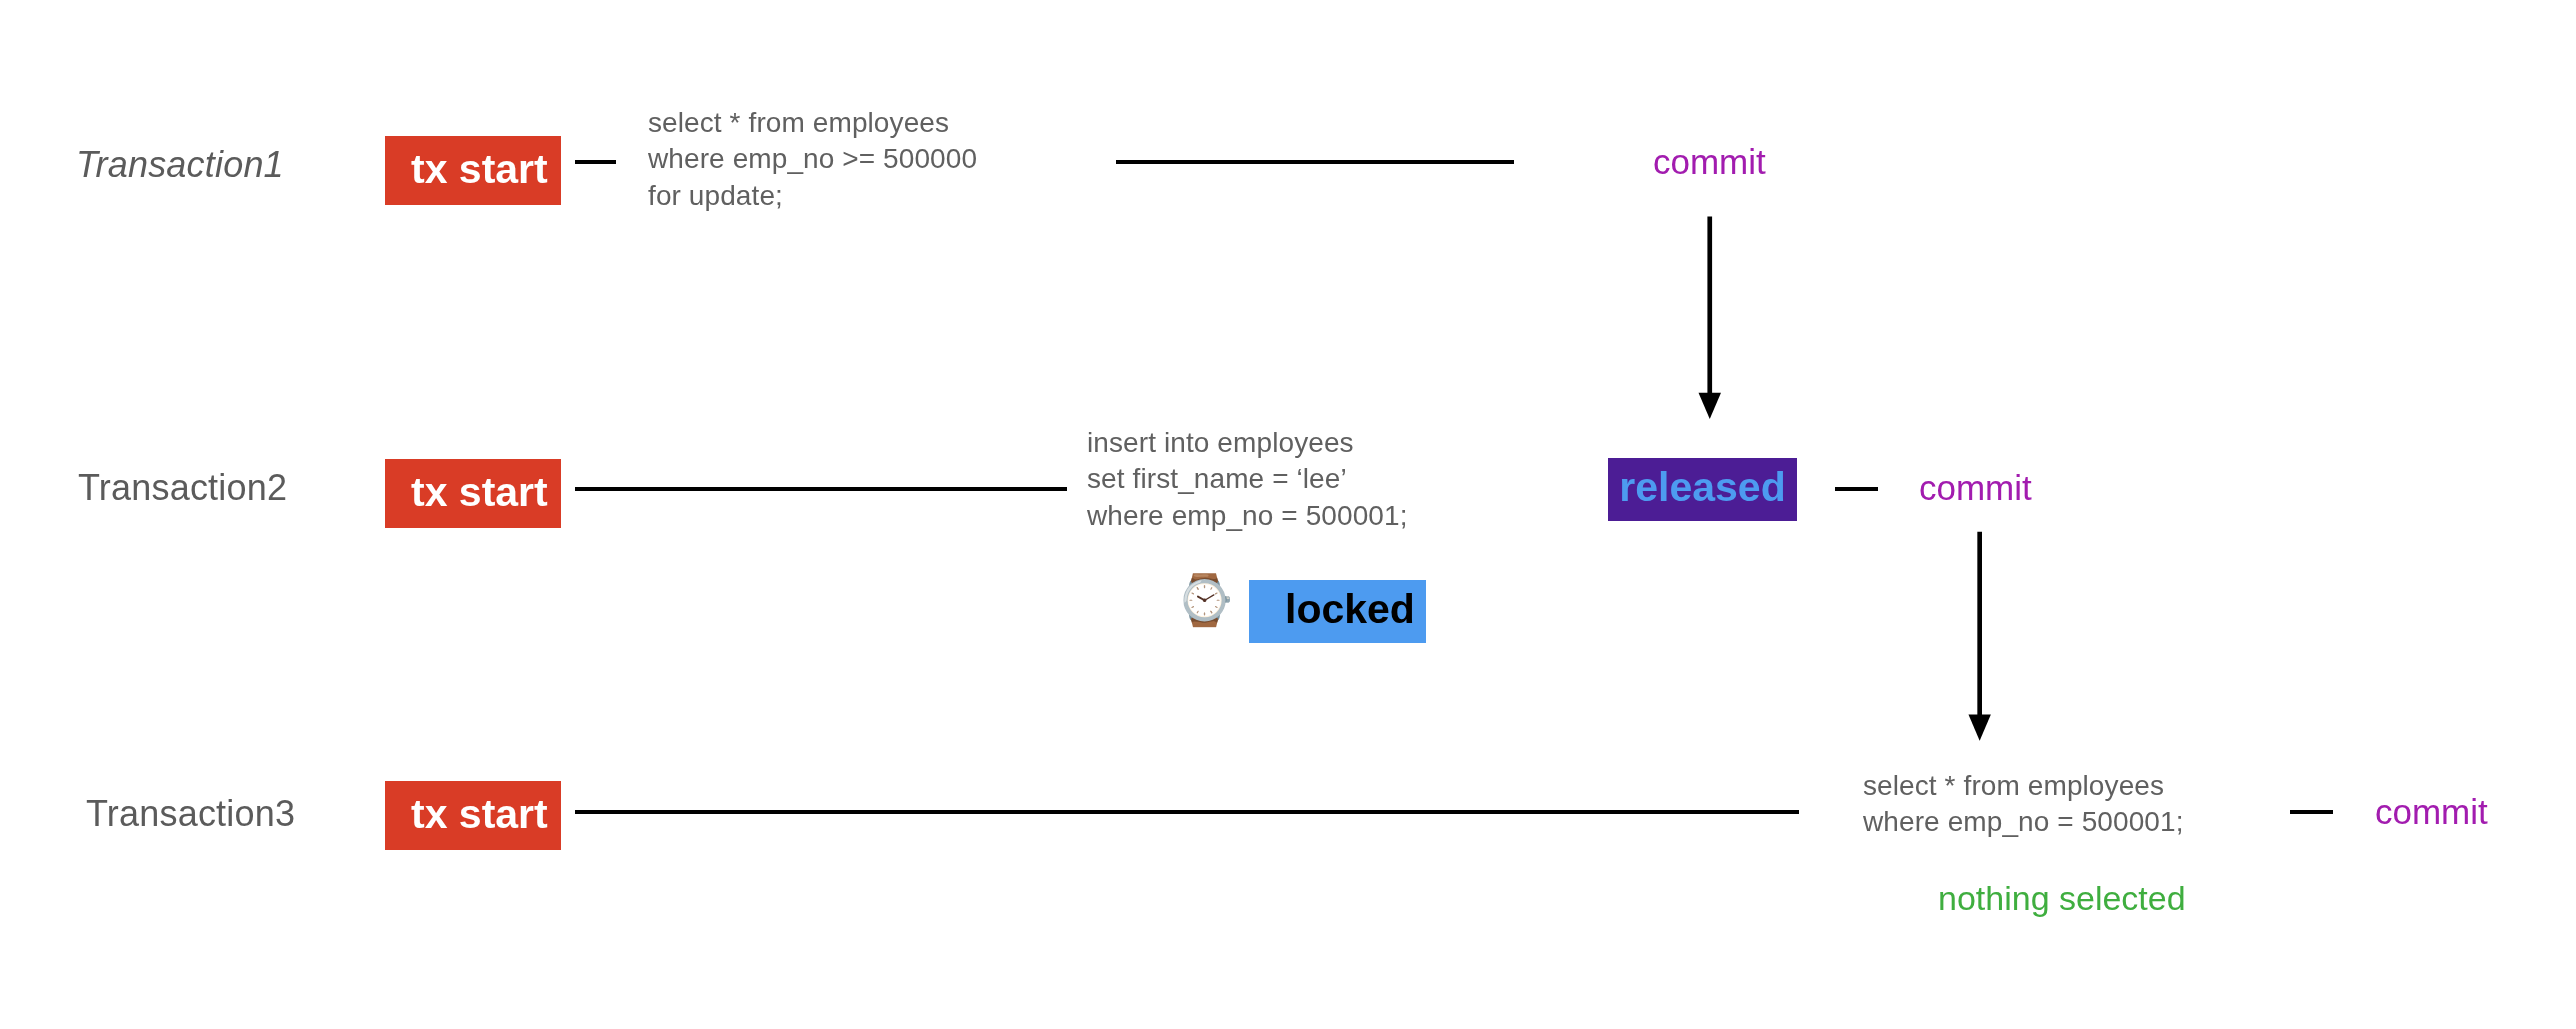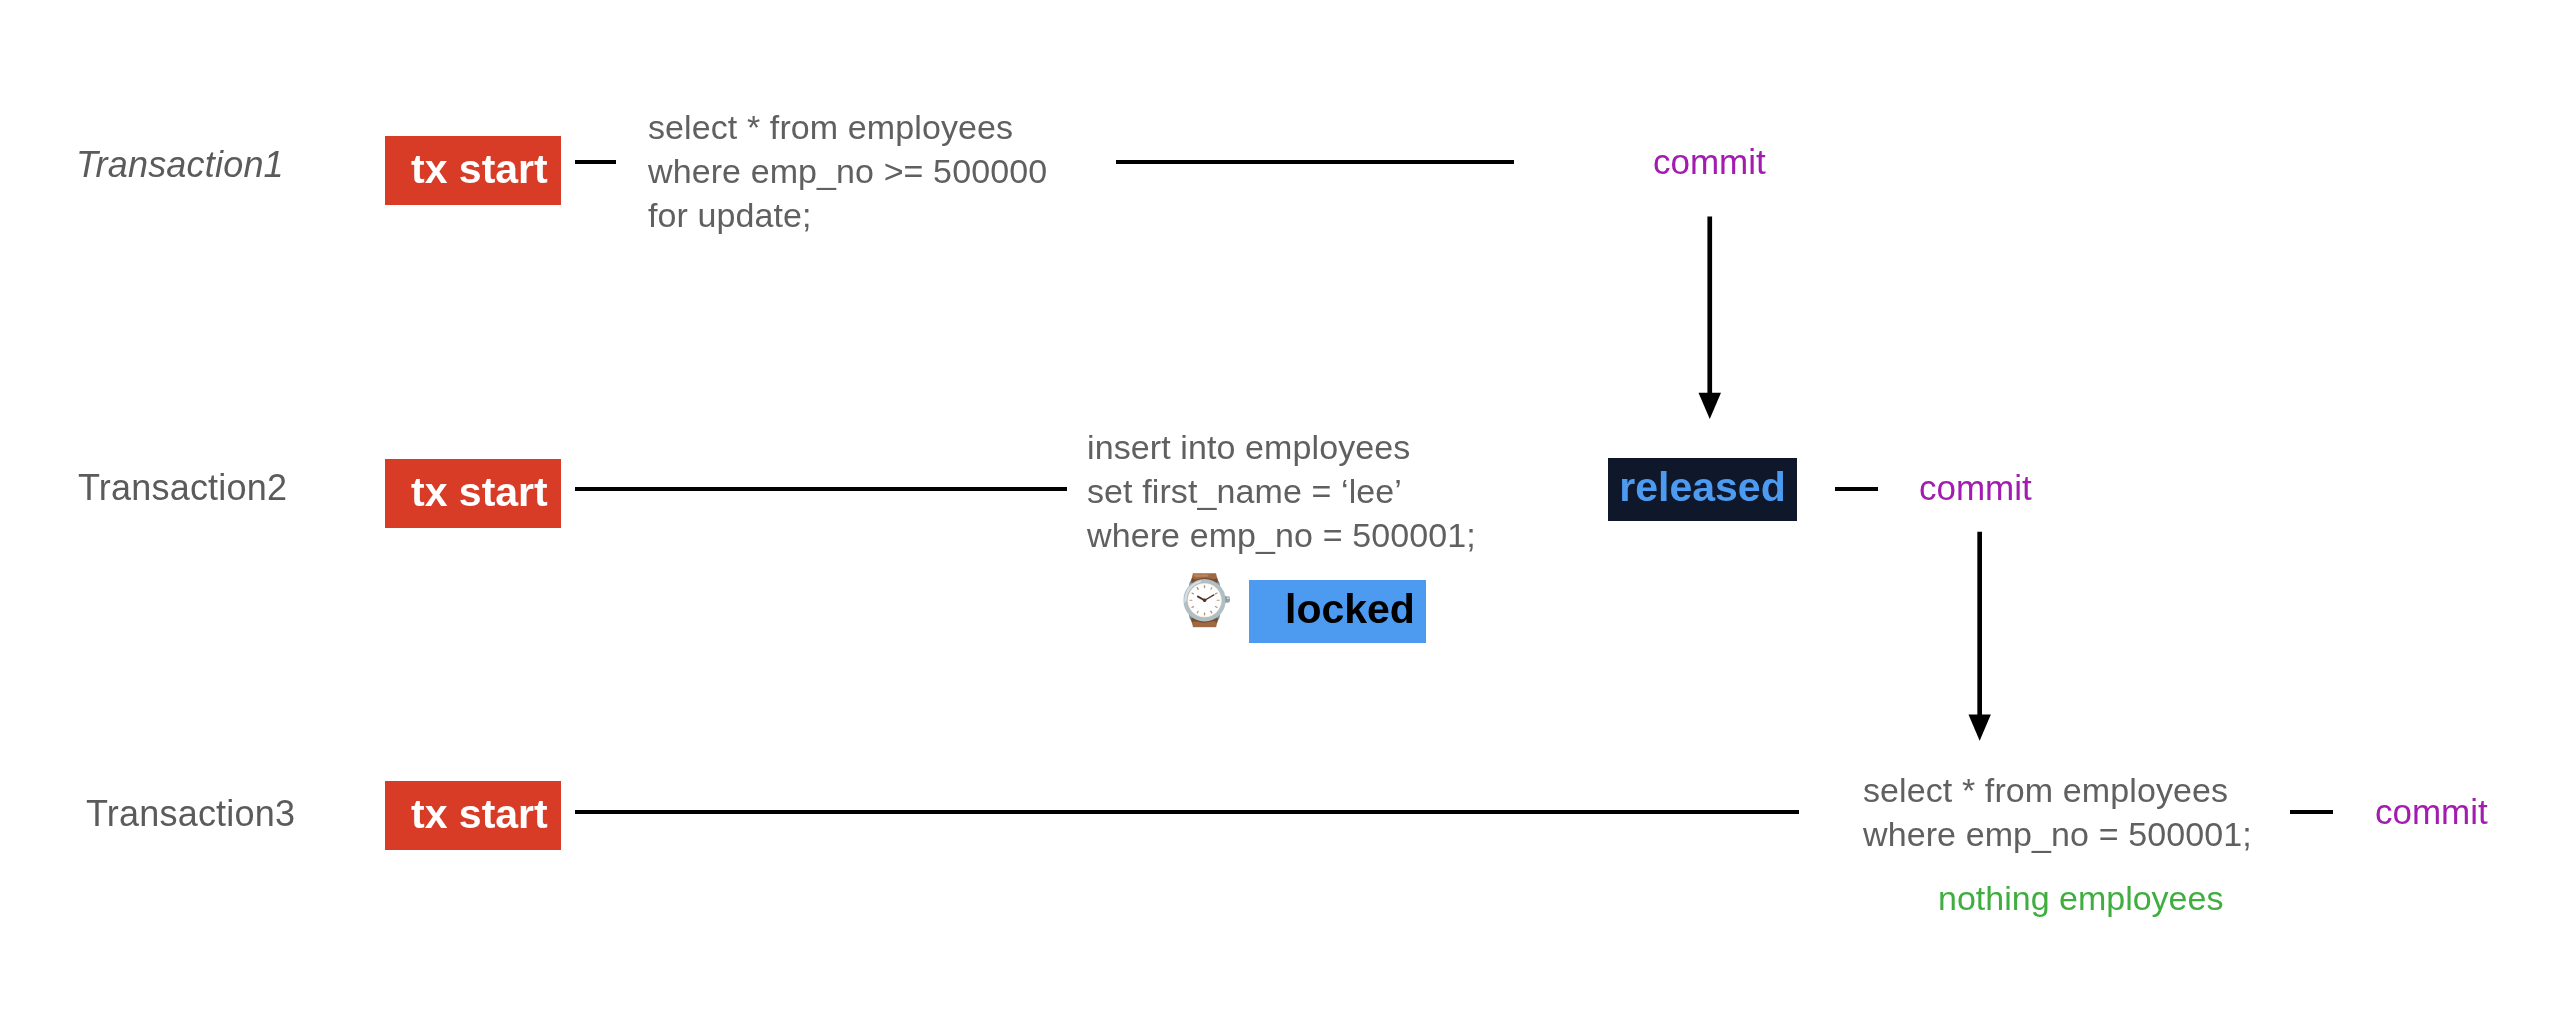--- a/index.html
+++ b/index.html
@@ -44,21 +44,21 @@
   }
 
   
   .hline {
     background: #000000;
     height: 3.8px;
   }
 
   
   .sql {
-    font-size: 34px;
+    font-size: 28px;
     color: #606060;
     line-height: 1.30;
     white-space: pre;
     letter-spacing: 0.1px;
   }
 
   
   .commit {
     font-size: 35px;
     color: #a21caf;
@@ -76,21 +76,21 @@
 
   
   .badge {
     font-size: 41px;
     font-weight: bold;
     line-height: 1;
     padding: 9.4px 11.3px 13px 11.3px;
     white-space: nowrap;
   }
   .badge-released {
-    background: #0f172a;
+    background: #4c1d95;
     color: #4d9bf0;
   }
   .badge-locked {
     background: #4d9bf0;
     color: #000000;
   }
 
   
   .watch-icon {
     font-size: 49px;
@@ -152,20 +152,20 @@
 
   <div class="abs tx-label" style="left:86px; top:796px;">Transaction3</div>
 
   <div class="abs tx-start" style="left:385px; top:781px;">tx start</div>
 
   <div class="abs hline" style="left:575px; top:810px; width:1224px;"></div>
 
   <div class="abs sql" style="left:1863px; top:768px;">select * from employees
 where emp_no = 500001;</div>
 
-  <div class="abs note-green" style="left:1938px; top:881px;">nothing employees</div>
+  <div class="abs note-green" style="left:1938px; top:881px;">nothing selected</div>
 
   <div class="abs hline" style="left:2290px; top:810px; width:43px;"></div>
 
   <div class="abs commit" style="left:2375px; top:794px;">commit</div>
 
 </div>
 
 
 </body></html>

